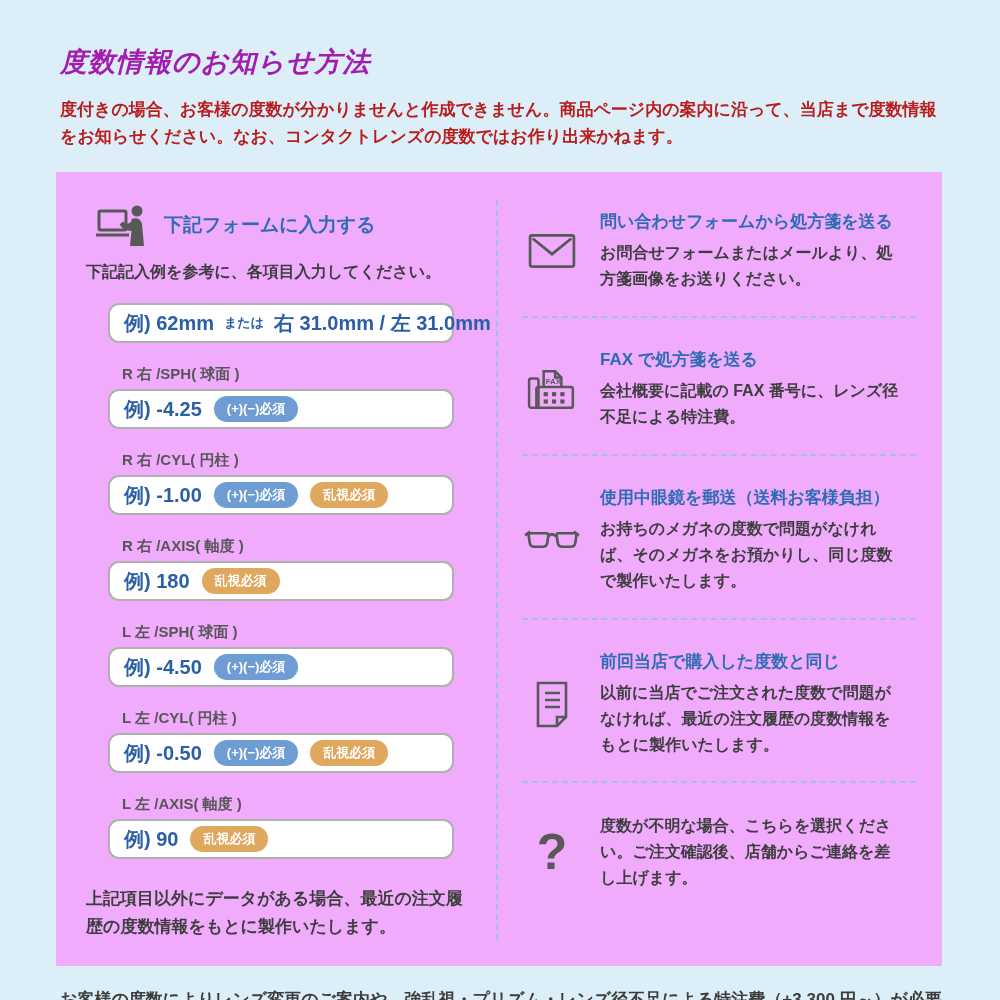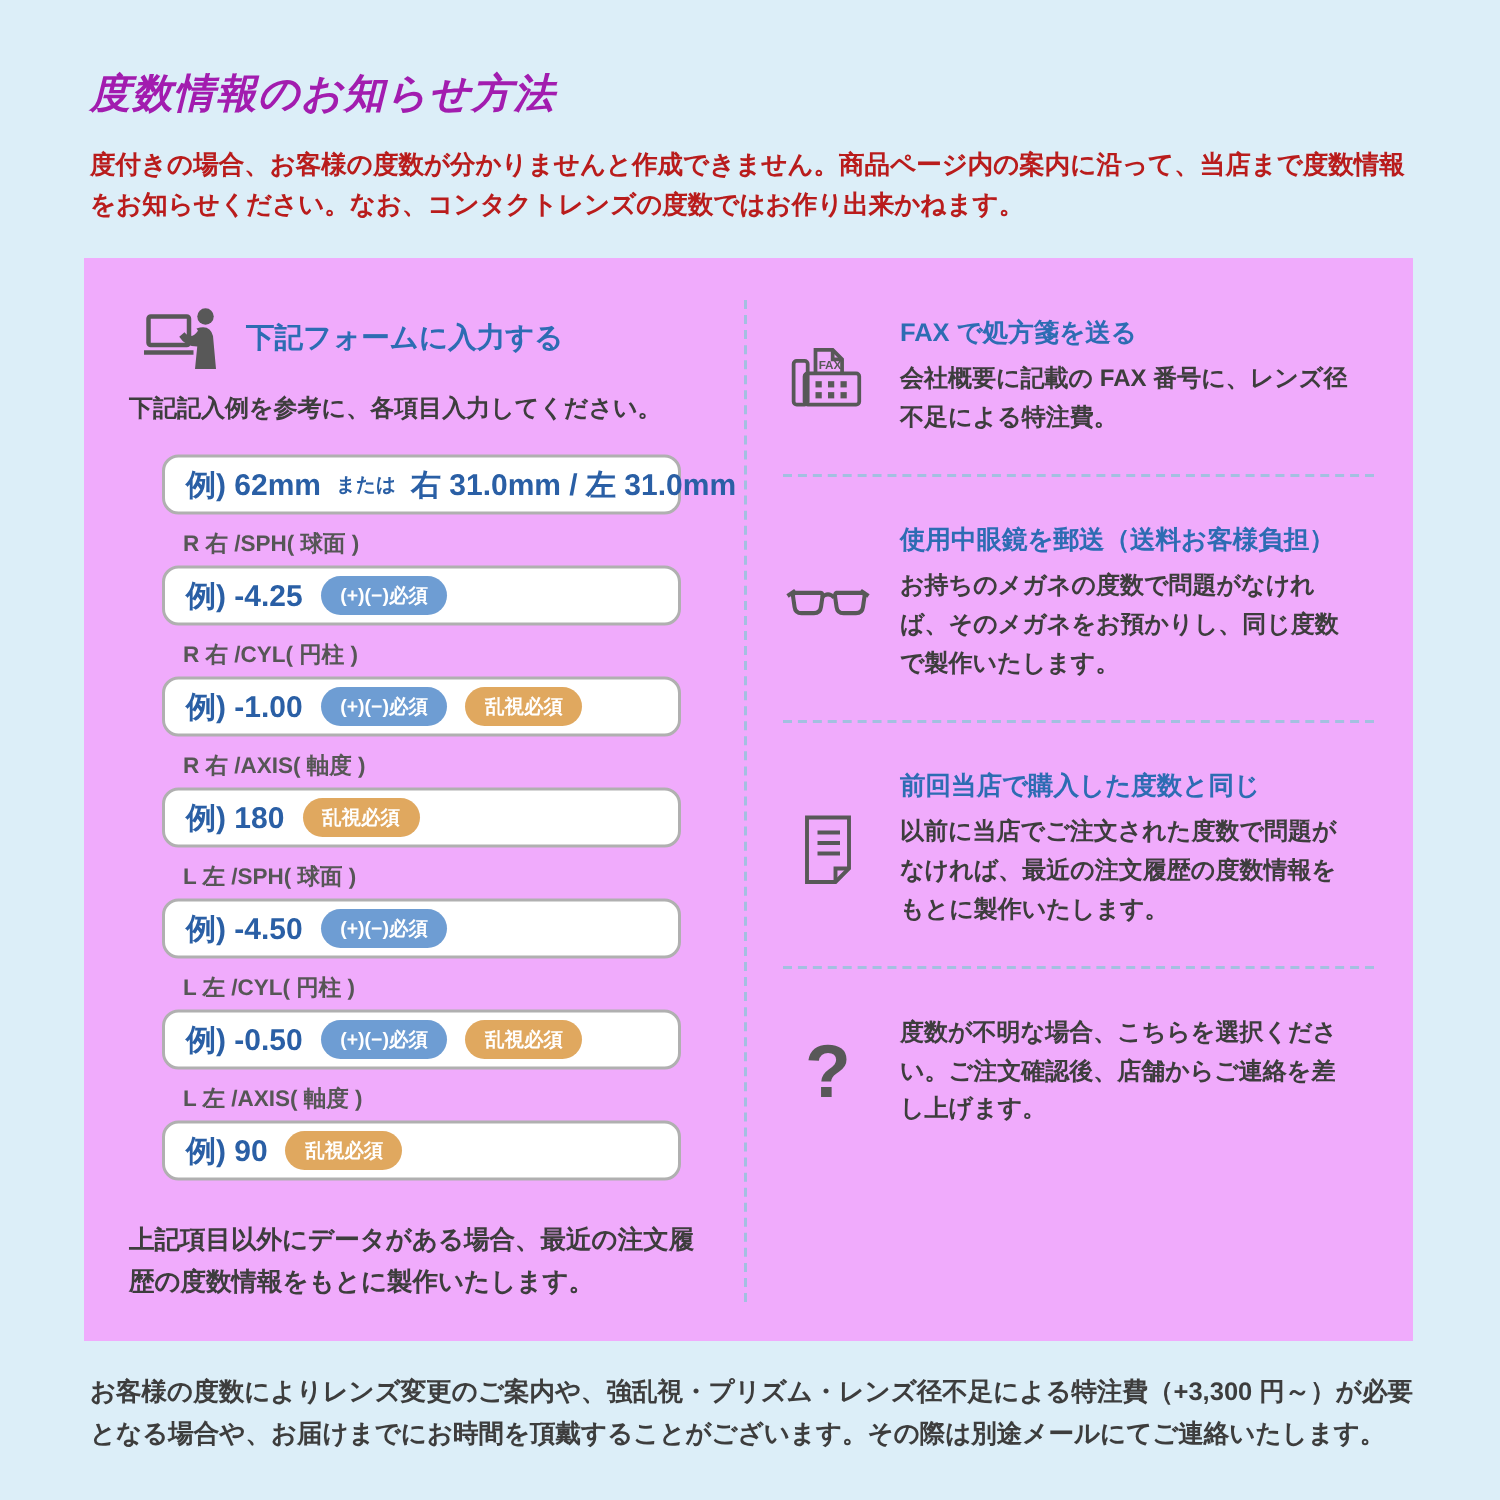--- a/index.html
+++ b/index.html
@@ -36,21 +36,21 @@
   .icon-wrap{display:inline-flex;align-items:center;justify-content:center;}
   .form-heading{font-size:19px;font-weight:bold;color:#2d6cb3;}
   .form-instruction{margin:16px 0 20px 0;font-size:16px;font-weight:bold;color:#3d3d3d;}
   .fields{margin-left:22px;width:346px;}
   .field-label{
     margin:0 0 5px 14px;font-size:15px;font-weight:bold;color:#565656;
   }
   .field-box{
     height:40px;border:2px solid #b0b0b0;border-radius:11px;background:#fff;
     display:flex;align-items:center;gap:12px;padding:0 14px;
-    margin-bottom:10px;box-sizing:border-box;
+    margin-bottom:22px;box-sizing:border-box;
   }
   .example{font-size:20px;font-weight:bold;color:#2a5fa5;white-space:nowrap;}
   .example-sm{font-size:13px;font-weight:bold;color:#2a5fa5;margin:0 -2px;white-space:nowrap;}
   .pill{
     display:inline-flex;align-items:center;justify-content:center;
     border-radius:15px;padding:4px 13px;font-size:13px;font-weight:bold;color:#ffffff;
     white-space:nowrap;
   }
   .pill-blue{background:#6e9dd3;}
   .pill-orange{background:#e0a85f;}
@@ -169,20 +169,34 @@
           </div>
         </div>
 
       </div>
 
       <p class="form-footnote">上記項目以外にデータがある場合、最近の注文履歴の度数情報をもとに製作いたします。</p>
     </div>
 
     <div class="col-right">
 
+      <div class="method">
+        <div class="method-icon">
+          <svg width="48" height="36" viewBox="0 0 46 34" aria-hidden="true">
+            <g stroke="#585858" stroke-width="2.6" fill="none">
+              <rect x="2" y="2" width="42" height="30" rx="2"></rect>
+              <path d="M4.5 5 L23 20 L41.5 5"></path>
+            </g>
+          </svg>
+        </div>
+        <div class="method-text">
+          <div class="method-title">問い合わせフォームから処方箋を送る</div>
+          <div class="method-body">お問合せフォームまたはメールより、処方箋画像をお送りください。</div>
+        </div>
+      </div>
 
       <div class="method">
         <div class="method-icon">
           <svg width="50" height="46" viewBox="0 0 48 44" aria-hidden="true">
             <g stroke="#585858" stroke-width="2.4" fill="none">
               <path d="M16 20 V5 h11 l6 6 v9"></path>
               <path d="M27 5 v6 h6"></path>
               <rect x="9" y="20" width="35" height="20" rx="2"></rect>
               <rect x="2" y="12" width="9" height="28" rx="2"></rect>
             </g>

